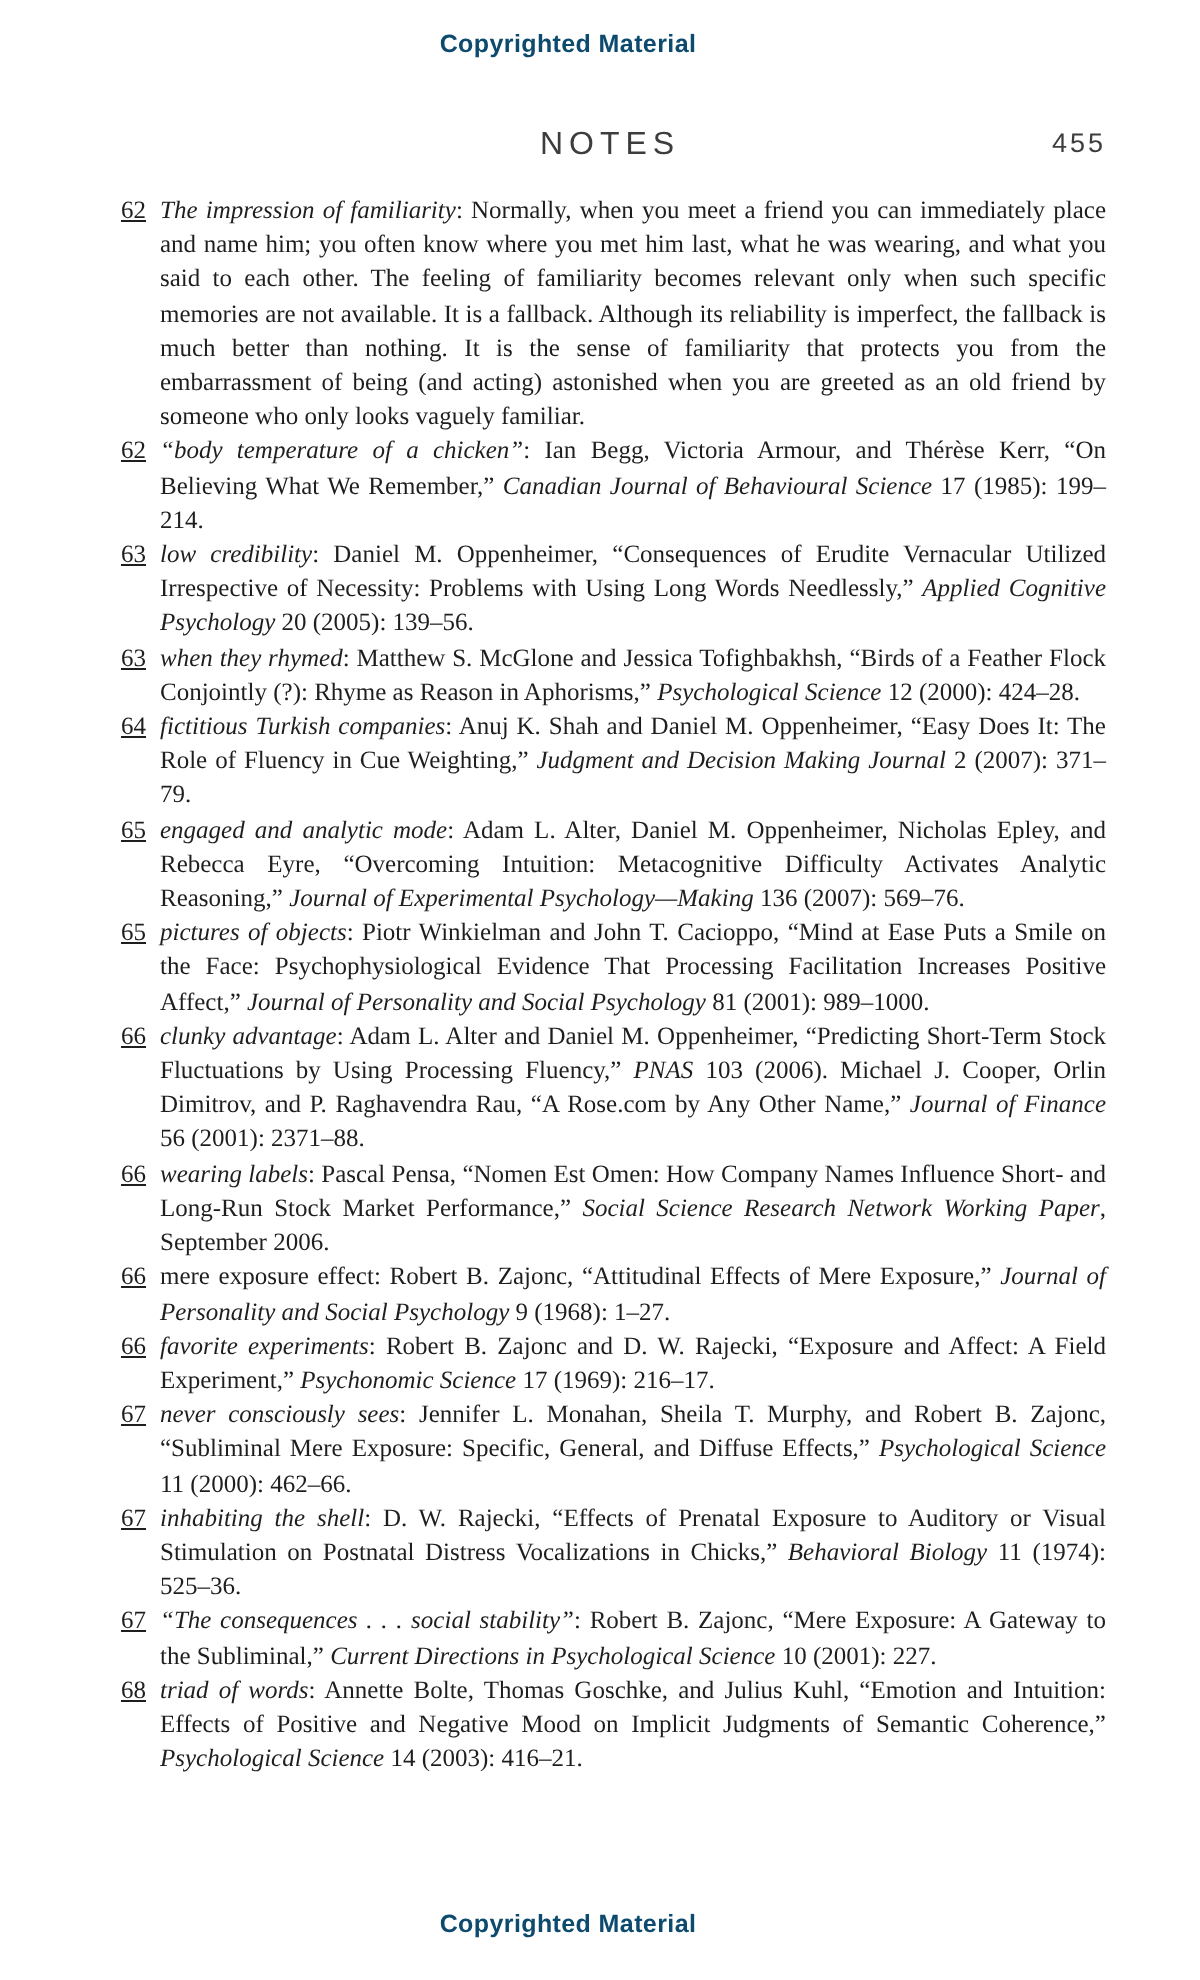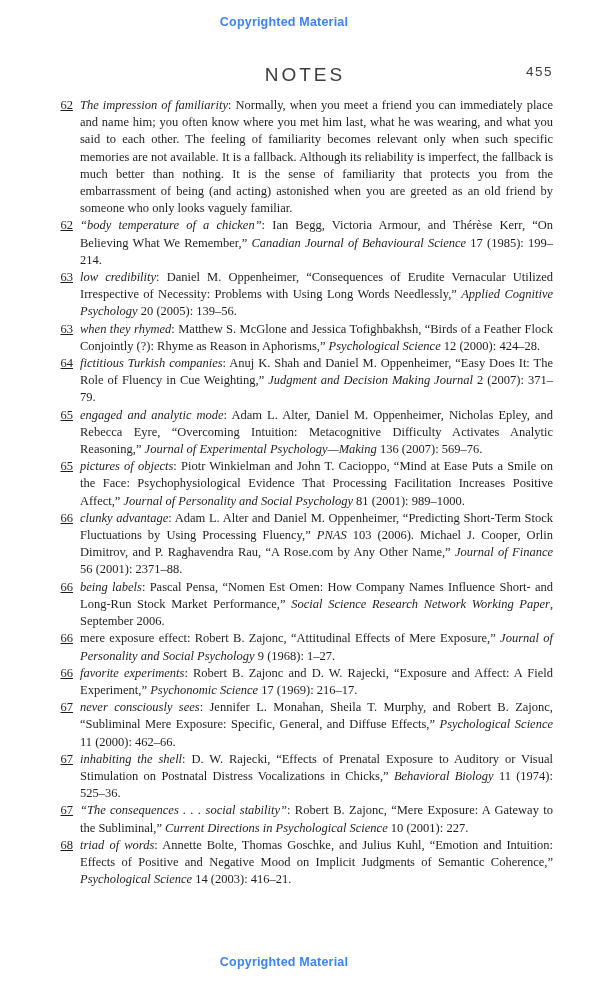--- a/index.html
+++ b/index.html
@@ -17,40 +17,40 @@
     overflow: hidden;
   }
   .copyright {
     position: absolute;
     left: 0;
     width: 568px;
     text-align: center;
     font-family: "Liberation Sans", sans-serif;
     font-weight: bold;
     font-size: 12.5px;
-    color: #3b82f6;
+    color: #0c4a6e;
     letter-spacing: 0.2px;
   }
   .copyright.top { top: 15px; }
   .copyright.bottom { top: 955px; }
   .running-header {
     position: absolute;
     top: 64px;
     left: 57px;
     width: 496px;
     height: 18px;
     font-family: "Liberation Sans", sans-serif;
     color: #3d3d3d;
   }
   .running-title {
     position: absolute;
     left: 0;
     right: 0;
     text-align: center;
-    font-size: 19px;
+    font-size: 16px;
     letter-spacing: 3px;
   }
   .page-num {
     position: absolute;
     right: 0;
     top: 0;
     font-size: 13.5px;
     letter-spacing: 1.5px;
   }
   .notes {
@@ -120,21 +120,21 @@
       <div class="note">
         <div class="note-num">65</div>
         <div class="note-text"><i>pictures of objects</i><span>: Piotr Winkielman and John T. Cacioppo, “Mind at Ease Puts a Smile on the Face: Psychophysiological Evidence That Processing Facilitation Increases Positive Affect,” </span><i>Journal of Personality and Social Psychology</i><span> 81 (2001): 989–1000.</span></div>
       </div>
       <div class="note">
         <div class="note-num">66</div>
         <div class="note-text"><i>clunky advantage</i><span>: Adam L. Alter and Daniel M. Oppenheimer, “Predicting Short-Term Stock Fluctuations by Using Processing Fluency,” </span><i>PNAS</i><span> 103 (2006). Michael J. Cooper, Orlin Dimitrov, and P. Raghavendra Rau, “A Rose.com by Any Other Name,” </span><i>Journal of Finance</i><span> 56 (2001): 2371–88.</span></div>
       </div>
       <div class="note">
         <div class="note-num">66</div>
-        <div class="note-text"><i>being labels</i><span>: Pascal Pensa, “Nomen Est Omen: How Company Names Influence Short- and Long-Run Stock Market Performance,” </span><i>Social Science Research Network Working Paper</i><span>, September 2006.</span></div>
+        <div class="note-text"><i>wearing labels</i><span>: Pascal Pensa, “Nomen Est Omen: How Company Names Influence Short- and Long-Run Stock Market Performance,” </span><i>Social Science Research Network Working Paper</i><span>, September 2006.</span></div>
       </div>
       <div class="note">
         <div class="note-num">66</div>
         <div class="note-text"><span>mere exposure effect: Robert B. Zajonc, “Attitudinal Effects of Mere Exposure,” </span><i>Journal of Personality and Social Psychology</i><span> 9 (1968): 1–27.</span></div>
       </div>
       <div class="note">
         <div class="note-num">66</div>
         <div class="note-text"><i>favorite experiments</i><span>: Robert B. Zajonc and D. W. Rajecki, “Exposure and Affect: A Field Experiment,” </span><i>Psychonomic Science</i><span> 17 (1969): 216–17.</span></div>
       </div>
       <div class="note">

